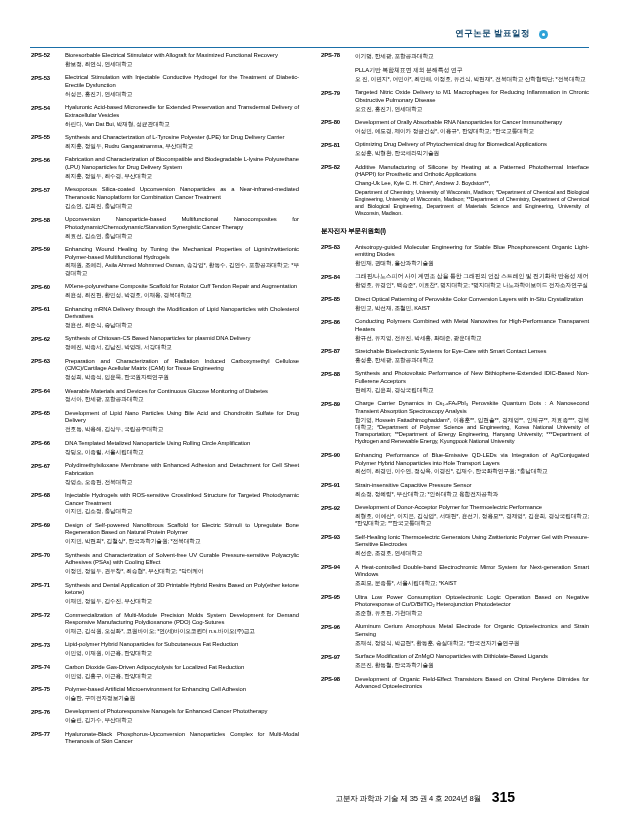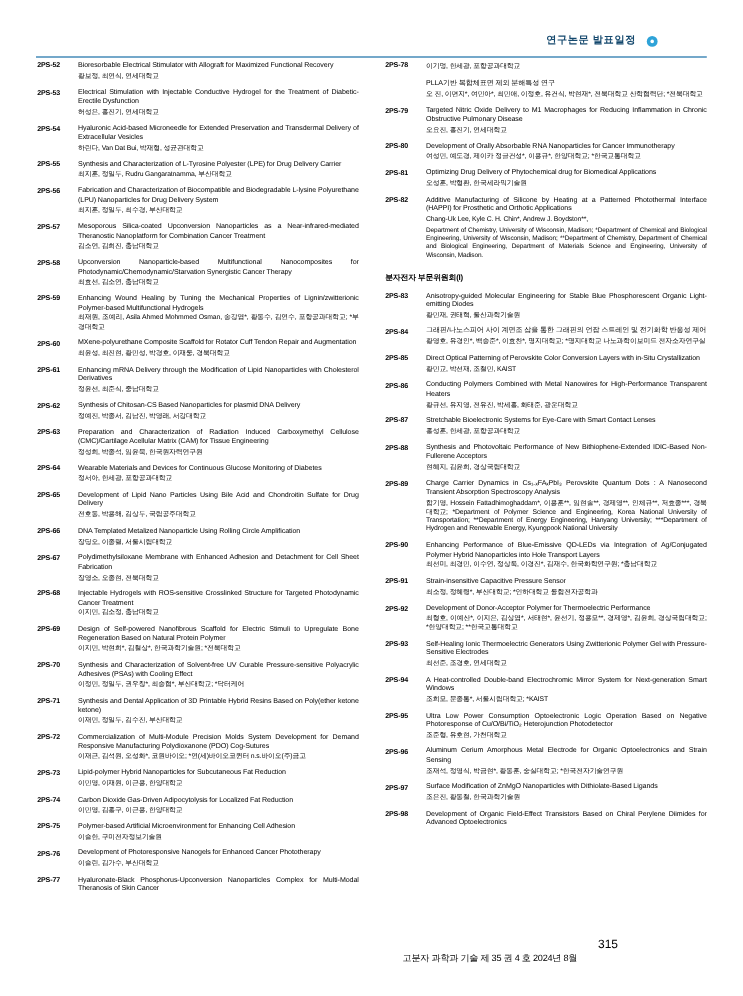--- a/index.html
+++ b/index.html
@@ -131,23 +131,23 @@
     position: absolute;
     right: 64px;
     bottom: 1px;
     font-size: 7.6px;
     color: #000000;
     letter-spacing: -0.2px;
   }
   .footer-page {
     position: absolute;
     right: 30px;
-    bottom: 12px;
-    font-size: 10px;
-    font-weight: normal;
+    bottom: 0px;
+    font-size: 14px;
+    font-weight: bold;
   }
 </style>
 </head>
 <body>
 
 <div class="page">
 
   <div class="page-header">
     <div class="header-title">연구논문 발표일정</div>
     <div class="header-dot"></div>

